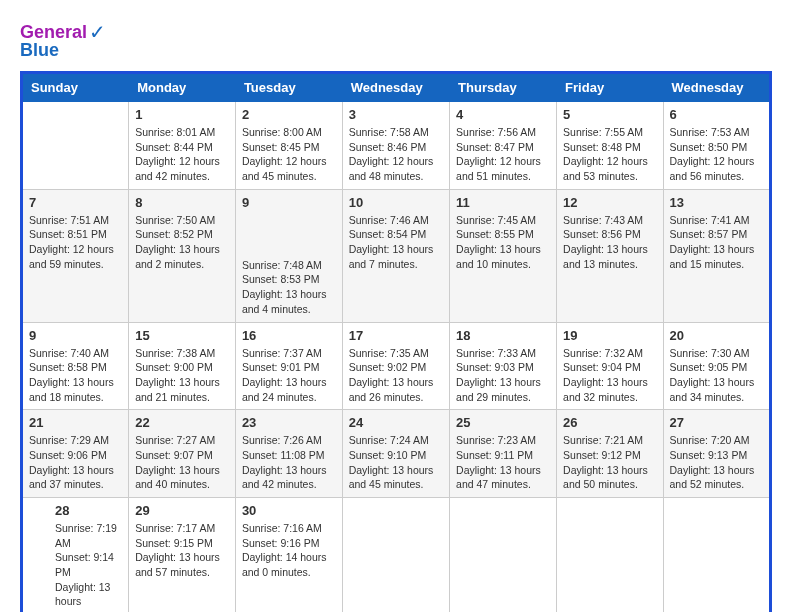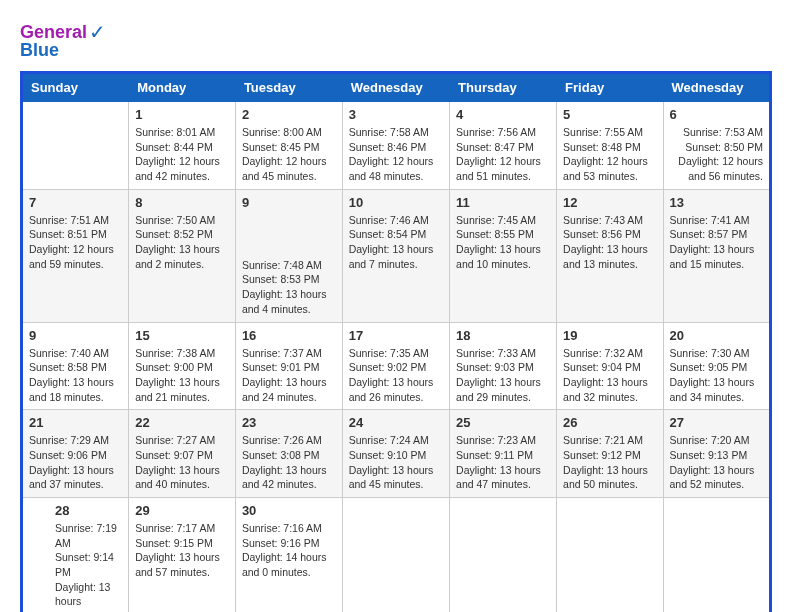--- a/index.html
+++ b/index.html
@@ -143,21 +143,21 @@
         </td>
         <td style="background-color: rgb(255, 255, 255);">
           <div class="day-number">5</div>
           <div class="cell-info" style="white-space: pre-line;">Sunrise: 7:55 AM
 Sunset: 8:48 PM
 Daylight: 12 hours
 and 53 minutes.</div>
         </td>
         <td style="background-color: rgb(255, 255, 255);">
           <div class="day-number">6</div>
-          <div class="cell-info" style="white-space: pre-line; text-align: right;">Sunrise: 7:53 AM
+          <div class="cell-info" style="white-space: pre-line;">Sunrise: 7:53 AM
 Sunset: 8:50 PM
 Daylight: 12 hours
 and 56 minutes.</div>
         </td>
       </tr>
       <tr>
         <td style="background-color: rgb(245, 245, 245);">
           <div class="day-number">7</div>
           <div class="cell-info" style="white-space: pre-line;">Sunrise: 7:51 AM
 Sunset: 8:51 PM
@@ -269,21 +269,21 @@
         <td style="background-color: rgb(245, 245, 245);">
           <div class="day-number">22</div>
           <div class="cell-info" style="white-space: pre-line;">Sunrise: 7:27 AM
 Sunset: 9:07 PM
 Daylight: 13 hours
 and 40 minutes.</div>
         </td>
         <td style="background-color: rgb(245, 245, 245);">
           <div class="day-number">23</div>
           <div class="cell-info" style="white-space: pre-line;">Sunrise: 7:26 AM
-Sunset: 3:08 PM
+Sunset: 11:08 PM
 Daylight: 13 hours
 and 42 minutes.</div>
         </td>
         <td style="background-color: rgb(245, 245, 245);">
           <div class="day-number">24</div>
           <div class="cell-info" style="white-space: pre-line;">Sunrise: 7:24 AM
 Sunset: 9:10 PM
 Daylight: 13 hours
 and 45 minutes.</div>
         </td>

